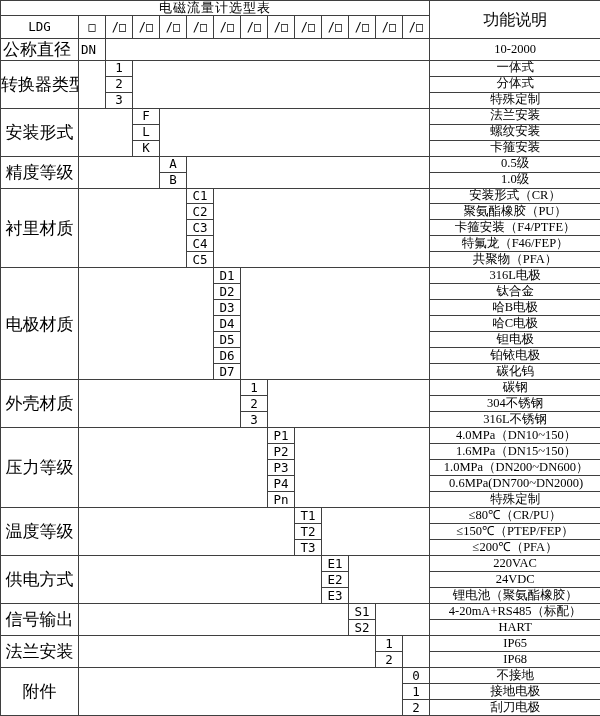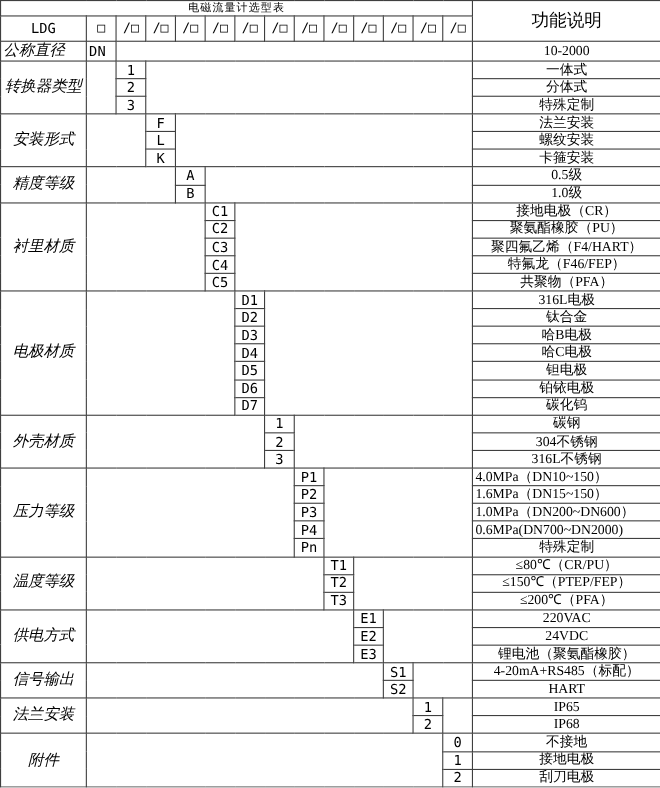--- a/index.html
+++ b/index.html
@@ -27,30 +27,30 @@
   table.selection td {
     border: 1px solid #3f3f3f;
     padding: 0;
     text-align: center;
     vertical-align: middle;
     overflow: hidden;
     white-space: nowrap;
   }
   tr.title-row { height: 14px; }
   tr.code-row  { height: 23px; }
-  td.title-cell { font-size: 10px; letter-spacing: 1px; }
+  td.title-cell { font-size: 13px; letter-spacing: 1px; }
   td.func-header { font-size: 16px; }
   td.model-cell { text-align: left; padding-left: 9px; }
   td.box-cell { font-size: 12px; }
-  td.label-cell { font-size: 14px; font-style: italic; }
+  td.label-cell { font-size: 17px; }
   td.label-cell.left { text-align: left; padding-left: 2px; }
   td.code-cell {}
   td.code-cell.left { text-align: left; padding-left: 2px; margin-left: 42px; }
   td.desc-cell { font-size: 12.5px; font-family: Liberation Serif, serif; }
-  td.desc-cell.left { text-align: left; padding-left: 2px; }
+  td.desc-cell.left { text-align: center; padding-left: 2px; }
   td.filler-cell { background: #ffffff; }
 </style>
 </head>
 <body>
 
 <div class="sheet">
   <table class="selection">
     <colgroup>
       <col style="width:78px">
       <col style="width:27px">
@@ -136,29 +136,29 @@
         </tr>
         <tr>
           <td class="code-cell">B</td>
           <td class="desc-cell">1.0级</td>
         </tr>
         <tr>
           <td class="label-cell" rowspan="5">衬里材质</td>
           <td class="filler-cell" rowspan="5" colspan="4"></td>
           <td class="code-cell">C1</td>
           <td class="filler-cell" rowspan="5" colspan="8"></td>
-          <td class="desc-cell">接地电极（CR）</td>
+          <td class="desc-cell">安装形式（CR）</td>
         </tr>
         <tr>
           <td class="code-cell">C2</td>
           <td class="desc-cell">聚氨酯橡胶（PU）</td>
         </tr>
         <tr>
           <td class="code-cell">C3</td>
-          <td class="desc-cell">聚四氟乙烯（F4/HART）</td>
+          <td class="desc-cell">卡箍安装（F4/PTFE）</td>
         </tr>
         <tr>
           <td class="code-cell">C4</td>
           <td class="desc-cell">特氟龙（F46/FEP）</td>
         </tr>
         <tr>
           <td class="code-cell">C5</td>
           <td class="desc-cell">共聚物（PFA）</td>
         </tr>
         <tr>

